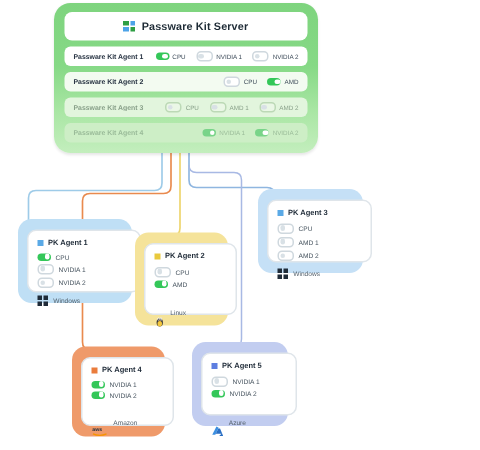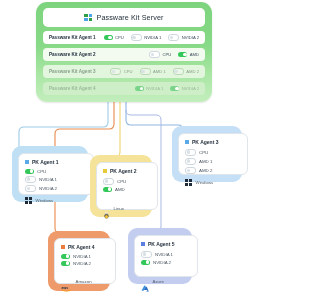--- a/index.html
+++ b/index.html
@@ -21,21 +21,21 @@
     background:linear-gradient(180deg,#7ed47e 0%,#86d986 42%,#a9e6a4 72%,#c3eebd 100%);
     box-shadow:0 1px 2px rgba(0,0,0,.10);
     padding:0;box-sizing:border-box;
   }
   .server-title{
     position:absolute;left:7px;top:6px;width:162px;height:19px;
     background:#ffffff;border-radius:5px;
     display:flex;align-items:center;justify-content:center;gap:4px;
   }
   .server-title .tlabel{
-    font-size:7.2px;font-weight:normal;color:#1d2a35;letter-spacing:.1px;white-space:nowrap;
+    font-size:7.2px;font-weight:bold;color:#1d2a35;letter-spacing:.1px;white-space:nowrap;
   }
   .pw-logo{width:8px;height:8px;position:relative;flex:0 0 auto;}
   .pw-logo i{position:absolute;display:block;}
   .pw-logo i.a{left:0;top:0;width:3.4px;height:3.4px;background:#2f9e44;}
   .pw-logo i.b{left:4.2px;top:0;width:3.4px;height:3.4px;background:#4da3e8;}
   .pw-logo i.c{left:0;top:4.2px;width:3.4px;height:3.4px;background:#4da3e8;}
   .pw-logo i.d{left:4.2px;top:4.2px;width:3.4px;height:3.4px;background:#2f9e44;}
 
   
   .srow{

